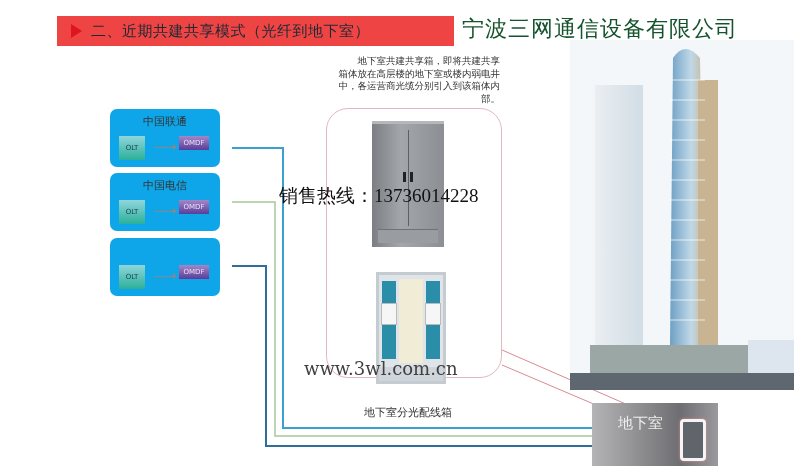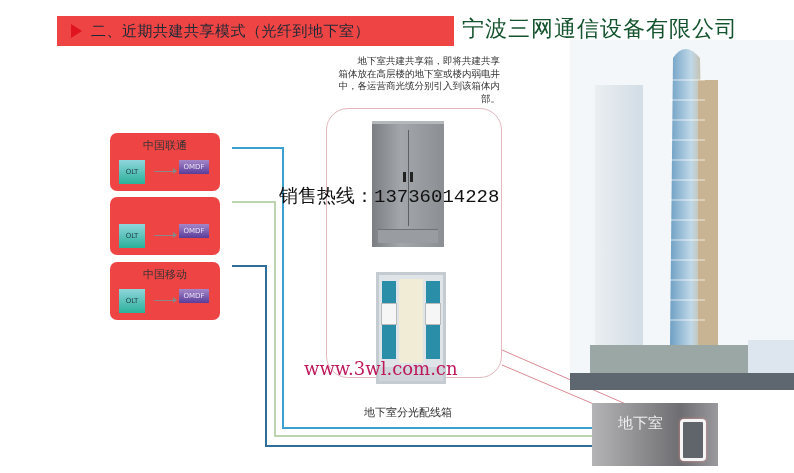--- a/index.html
+++ b/index.html
@@ -5,43 +5,43 @@
   * { margin: 0; padding: 0; box-sizing: border-box; }
   body { width: 794px; height: 473px; background: #ffffff; position: relative; overflow: hidden; font-family: "DejaVu Sans", sans-serif; }
   .abs { position: absolute; }
 
   .header-bar { left: 57px; top: 16px; width: 397px; height: 30px; background: #ef4444; display: flex; align-items: center; padding-left: 14px; }
   .header-arrow { width: 0; height: 0; border-top: 7px solid transparent; border-bottom: 7px solid transparent; border-left: 11px solid #e0141e; margin-right: 9px; }
   .header-title { font-size: 15px; color: #1c2a36; letter-spacing: 0.5px; }
 
   .company { left: 462px; top: 14px; font-family: "DejaVu Serif", serif; font-size: 22px; color: #14532d; letter-spacing: 1px; white-space: nowrap; }
 
-  .op-card { left: 110px; width: 110px; height: 58px; background: #ef4444; border-radius: 7px; margin-top: 24px; }
+  .op-card { left: 110px; width: 110px; height: 58px; background: #0ea5e9; border-radius: 7px; }
   .op-name { position: absolute; top: 5px; left: 0; width: 100%; text-align: center; font-size: 11px; color: #333; }
   .olt { position: absolute; left: 9px; top: 27px; width: 26px; height: 24px; background: linear-gradient(#8fd6dc, #2bb09a); font-size: 7px; color: #1c3d44; display:flex; align-items:center; justify-content:center; }
   .omdf { position: absolute; left: 69px; top: 27px; width: 30px; height: 14px; background: linear-gradient(#a487c8, #5a3d99); font-size: 7px; color: #e8e0f4; display:flex; align-items:center; justify-content:center; }
   .arrow-line { position: absolute; left: 44px; top: 38px; width: 22px; height: 1px; background: #888; }
   .arrow-line::after { content: ""; position: absolute; right: -1px; top: -3px; border-left: 4px solid #888; border-top: 3px solid transparent; border-bottom: 3px solid transparent; }
 
   .callout-text { left: 330px; top: 55px; width: 170px; font-size: 9.5px; line-height: 12.5px; color: #333; text-indent: 2em; text-align: right; }
   .callout-box { left: 326px; top: 108px; width: 176px; height: 270px; border: 1px solid #e2b8bf; border-radius: 22px; }
 
   .cabinet1 { left: 372px; top: 121px; width: 72px; height: 126px; background: linear-gradient(90deg, #7b7f84, #a3a6aa 40%, #8b8e92); border-top: 3px solid #b5b8bb; }
   .cabinet1 .door-split { position: absolute; left: 50%; top: 6px; width: 1px; height: 96px; background: #5c6064; }
   .cabinet1 .handle { position: absolute; top: 48px; width: 3px; height: 10px; background: #222; }
   .cabinet1 .base { position: absolute; left: 6px; bottom: 4px; width: 60px; height: 14px; background: #999ca0; border-top: 1px solid #6e7276; }
 
   .cabinet2 { left: 376px; top: 272px; width: 70px; height: 112px; background: #dfe4e8; border: 3px solid #c4cbd1; }
   .cab2-side { position: absolute; top: 6px; width: 14px; height: 78px; background: #2a8ea8; }
   .cab2-center { position: absolute; left: 20px; top: 4px; width: 24px; height: 84px; background: #f1ecd6; }
   .cab2-panel { position: absolute; top: 28px; width: 16px; height: 22px; background: #f6f6f6; border: 1px solid #bbb; }
   .cab2-base { position: absolute; left: 0; bottom: 0; width: 100%; height: 14px; background: #cfd5da; }
 
-  .hotline { left: 279px; top: 183px; font-family: Liberation Mono, monospace; font-size: 19px; color: #111; white-space: nowrap; }
-  .website { left: 304px; top: 358px; font-family: "DejaVu Serif", serif; font-size: 18px; color: #be185d; white-space: nowrap; }
+  .hotline { left: 279px; top: 183px; font-family: Liberation Serif, serif; font-size: 19px; color: #111; white-space: nowrap; }
+  .website { left: 304px; top: 358px; font-family: "DejaVu Serif", serif; font-size: 18px; color: #404040; white-space: nowrap; }
   .box-caption { left: 364px; top: 405px; font-size: 11px; color: #333; }
 
   .buildings { left: 570px; top: 40px; width: 224px; height: 350px; }
   .basement { left: 592px; top: 403px; width: 126px; height: 63px; background: linear-gradient(90deg, #b4b4b6, #6e6e72 70%, #9a9a9e); }
   .basement-label { left: 618px; top: 414px; font-size: 15px; color: #eeeeee; }
   .basement-box { left: 680px; top: 419px; width: 26px; height: 42px; background: #60656b; border: 3px solid #f4f4f4; border-radius: 4px; box-shadow: 0 0 3px #e08a8a; }
 
   svg.lines { position: absolute; left: 0; top: 0; }
 </style>
 </head>
@@ -61,26 +61,26 @@
   <polyline points="502,365 690,445" fill="none" stroke="#d88a94" stroke-width="1"></polyline>
 </svg>
 
 <div class="abs op-card" style="top:109px">
   <div class="op-name">中国联通</div>
   <div class="olt">OLT</div>
   <div class="arrow-line"></div>
   <div class="omdf">OMDF</div>
 </div>
 <div class="abs op-card" style="top:173px">
+  <div class="op-name">中国电信</div>
   <div class="olt">OLT</div>
   <div class="arrow-line"></div>
   <div class="omdf">OMDF</div>
 </div>
 <div class="abs op-card" style="top:238px">
-  <div class="op-name">中国移动</div>
   <div class="olt">OLT</div>
   <div class="arrow-line"></div>
   <div class="omdf">OMDF</div>
 </div>
 
 <div class="abs callout-text">地下室共建共享箱，即将共建共享箱体放在高层楼的地下室或楼内弱电井中，各运营商光缆分别引入到该箱体内部。</div>
 <div class="abs callout-box"></div>
 
 <div class="abs cabinet1">
   <div class="door-split"></div>

